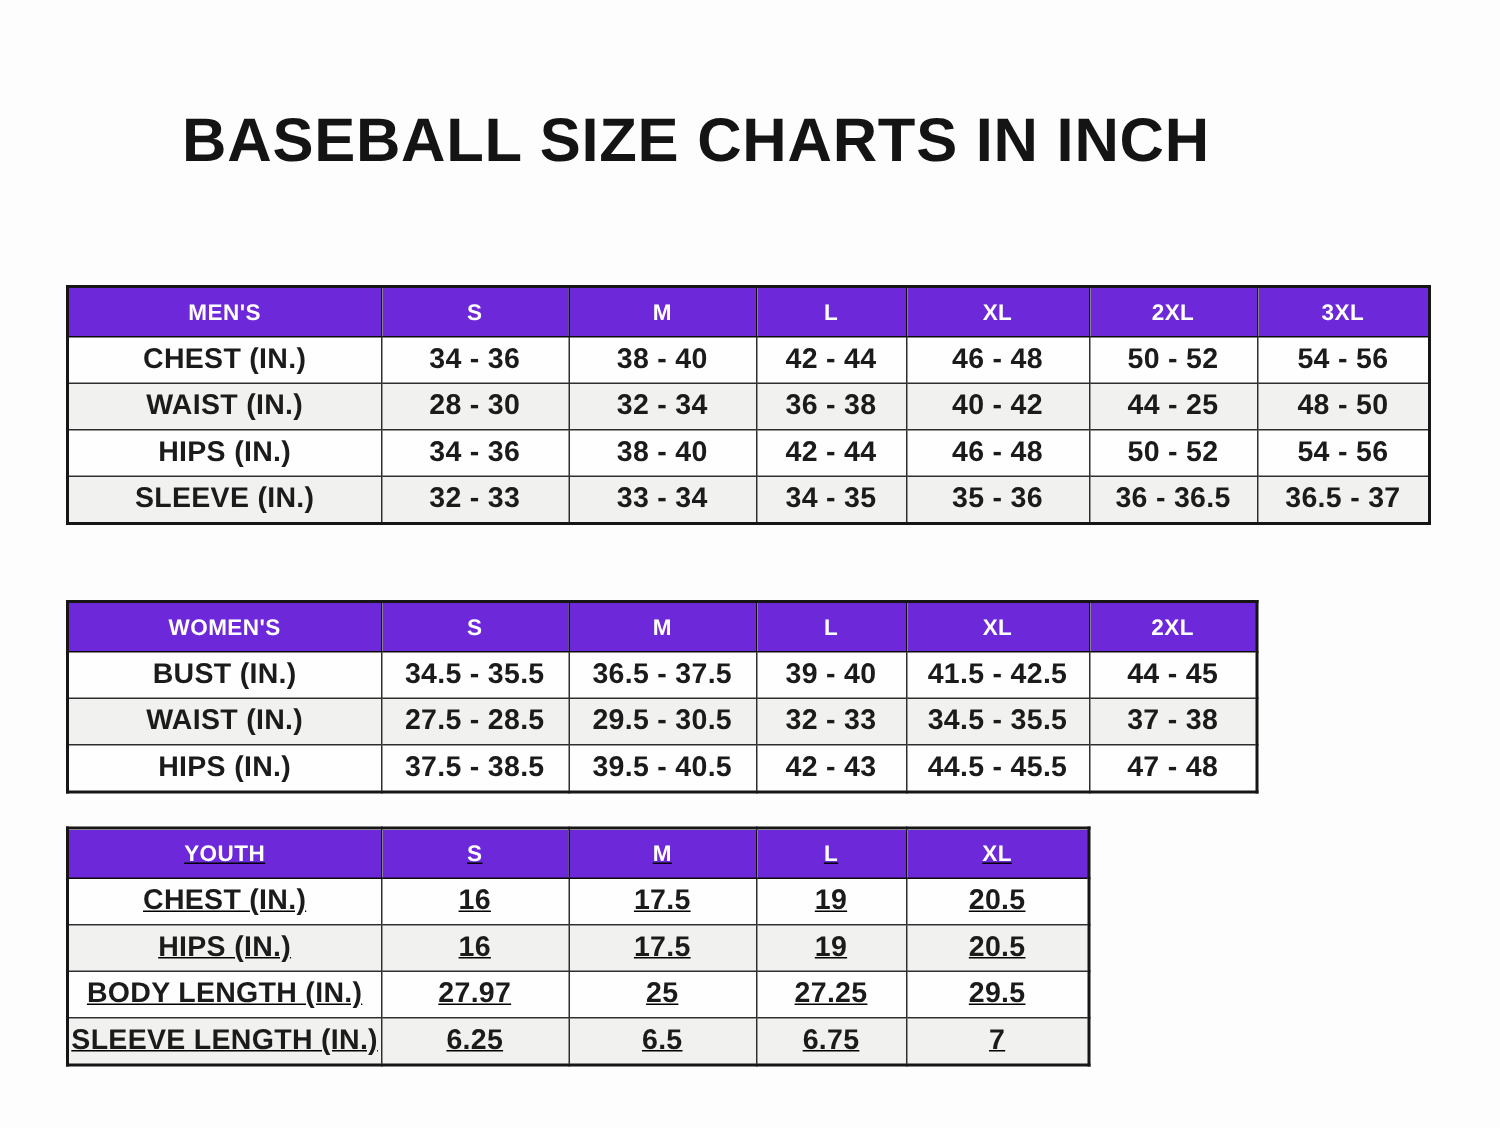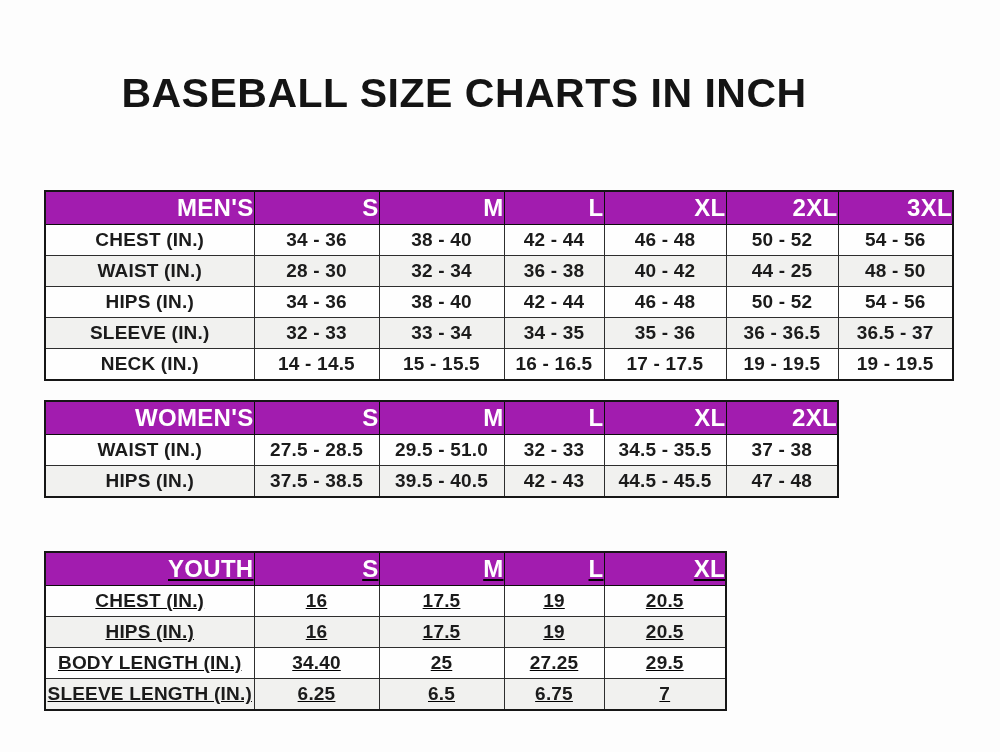--- a/index.html
+++ b/index.html
@@ -32,27 +32,27 @@
     left: 44px;
     border-collapse: collapse;
     table-layout: fixed;
     border: 2px solid #161616;
   }
   #mens-table   { top: 190px; }
   #womens-table { top: 400px; border-radius: 25px; }
   #youth-table  { top: 551px; text-decoration: underline; }
 
   table.size-table th {
-    background: #a21caf;
+    background: #6d28d9;
     color: #ffffff;
-    font-size: 24px;
+    font-size: 15px;
     font-weight: bold;
     height: 32px;
     padding: 0;
-    text-align: right;
+    text-align: center;
     border: 1px solid #0c0c0c;
     letter-spacing: 0.3px;
     overflow: hidden;
     white-space: nowrap;
   }
   table.size-table td {
     font-size: 19px;
     font-weight: bold;
     color: #1b1b1b;
     text-align: center;
@@ -126,29 +126,20 @@
         </tr>
         <tr>
           <td>SLEEVE (IN.)</td>
           <td>32 - 33</td>
           <td>33 - 34</td>
           <td>34 - 35</td>
           <td>35 - 36</td>
           <td>36 - 36.5</td>
           <td>36.5 - 37</td>
         </tr>
-        <tr>
-          <td>NECK (IN.)</td>
-          <td>14 - 14.5</td>
-          <td>15 - 15.5</td>
-          <td>16 - 16.5</td>
-          <td>17 - 17.5</td>
-          <td>19 - 19.5</td>
-          <td>19 - 19.5</td>
-        </tr>
       </tbody>
     </table>
 
   <table class="size-table" id="womens-table">
       <colgroup>
         <col style="width: 209px;">
         <col style="width: 125px;">
         <col style="width: 125px;">
         <col style="width: 100px;">
         <col style="width: 122px;">
@@ -159,23 +150,31 @@
           <th>WOMEN'S</th>
           <th>S</th>
           <th>M</th>
           <th>L</th>
           <th>XL</th>
           <th>2XL</th>
         </tr>
       </thead>
       <tbody>
         <tr>
+          <td>BUST (IN.)</td>
+          <td>34.5 - 35.5</td>
+          <td>36.5 - 37.5</td>
+          <td>39 - 40</td>
+          <td>41.5 - 42.5</td>
+          <td>44 - 45</td>
+        </tr>
+        <tr>
           <td>WAIST (IN.)</td>
           <td>27.5 - 28.5</td>
-          <td>29.5 - 51.0</td>
+          <td>29.5 - 30.5</td>
           <td>32 - 33</td>
           <td>34.5 - 35.5</td>
           <td>37 - 38</td>
         </tr>
         <tr>
           <td>HIPS (IN.)</td>
           <td>37.5 - 38.5</td>
           <td>39.5 - 40.5</td>
           <td>42 - 43</td>
           <td>44.5 - 45.5</td>
@@ -211,21 +210,21 @@
         </tr>
         <tr>
           <td>HIPS (IN.)</td>
           <td>16</td>
           <td>17.5</td>
           <td>19</td>
           <td>20.5</td>
         </tr>
         <tr>
           <td>BODY LENGTH (IN.)</td>
-          <td>34.40</td>
+          <td>27.97</td>
           <td>25</td>
           <td>27.25</td>
           <td>29.5</td>
         </tr>
         <tr>
           <td>SLEEVE LENGTH (IN.)</td>
           <td>6.25</td>
           <td>6.5</td>
           <td>6.75</td>
           <td>7</td>

